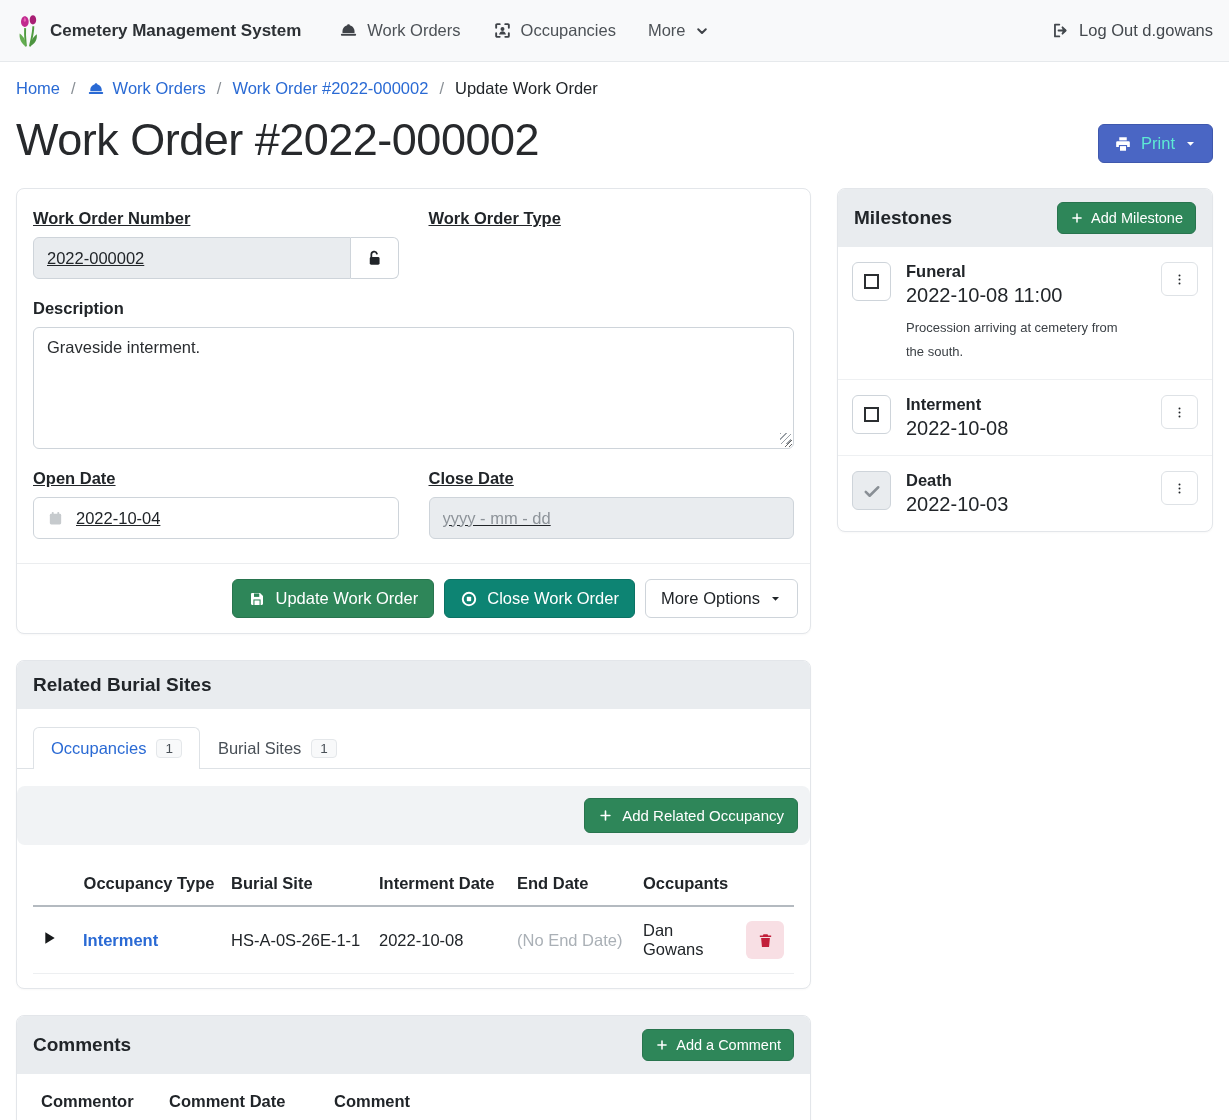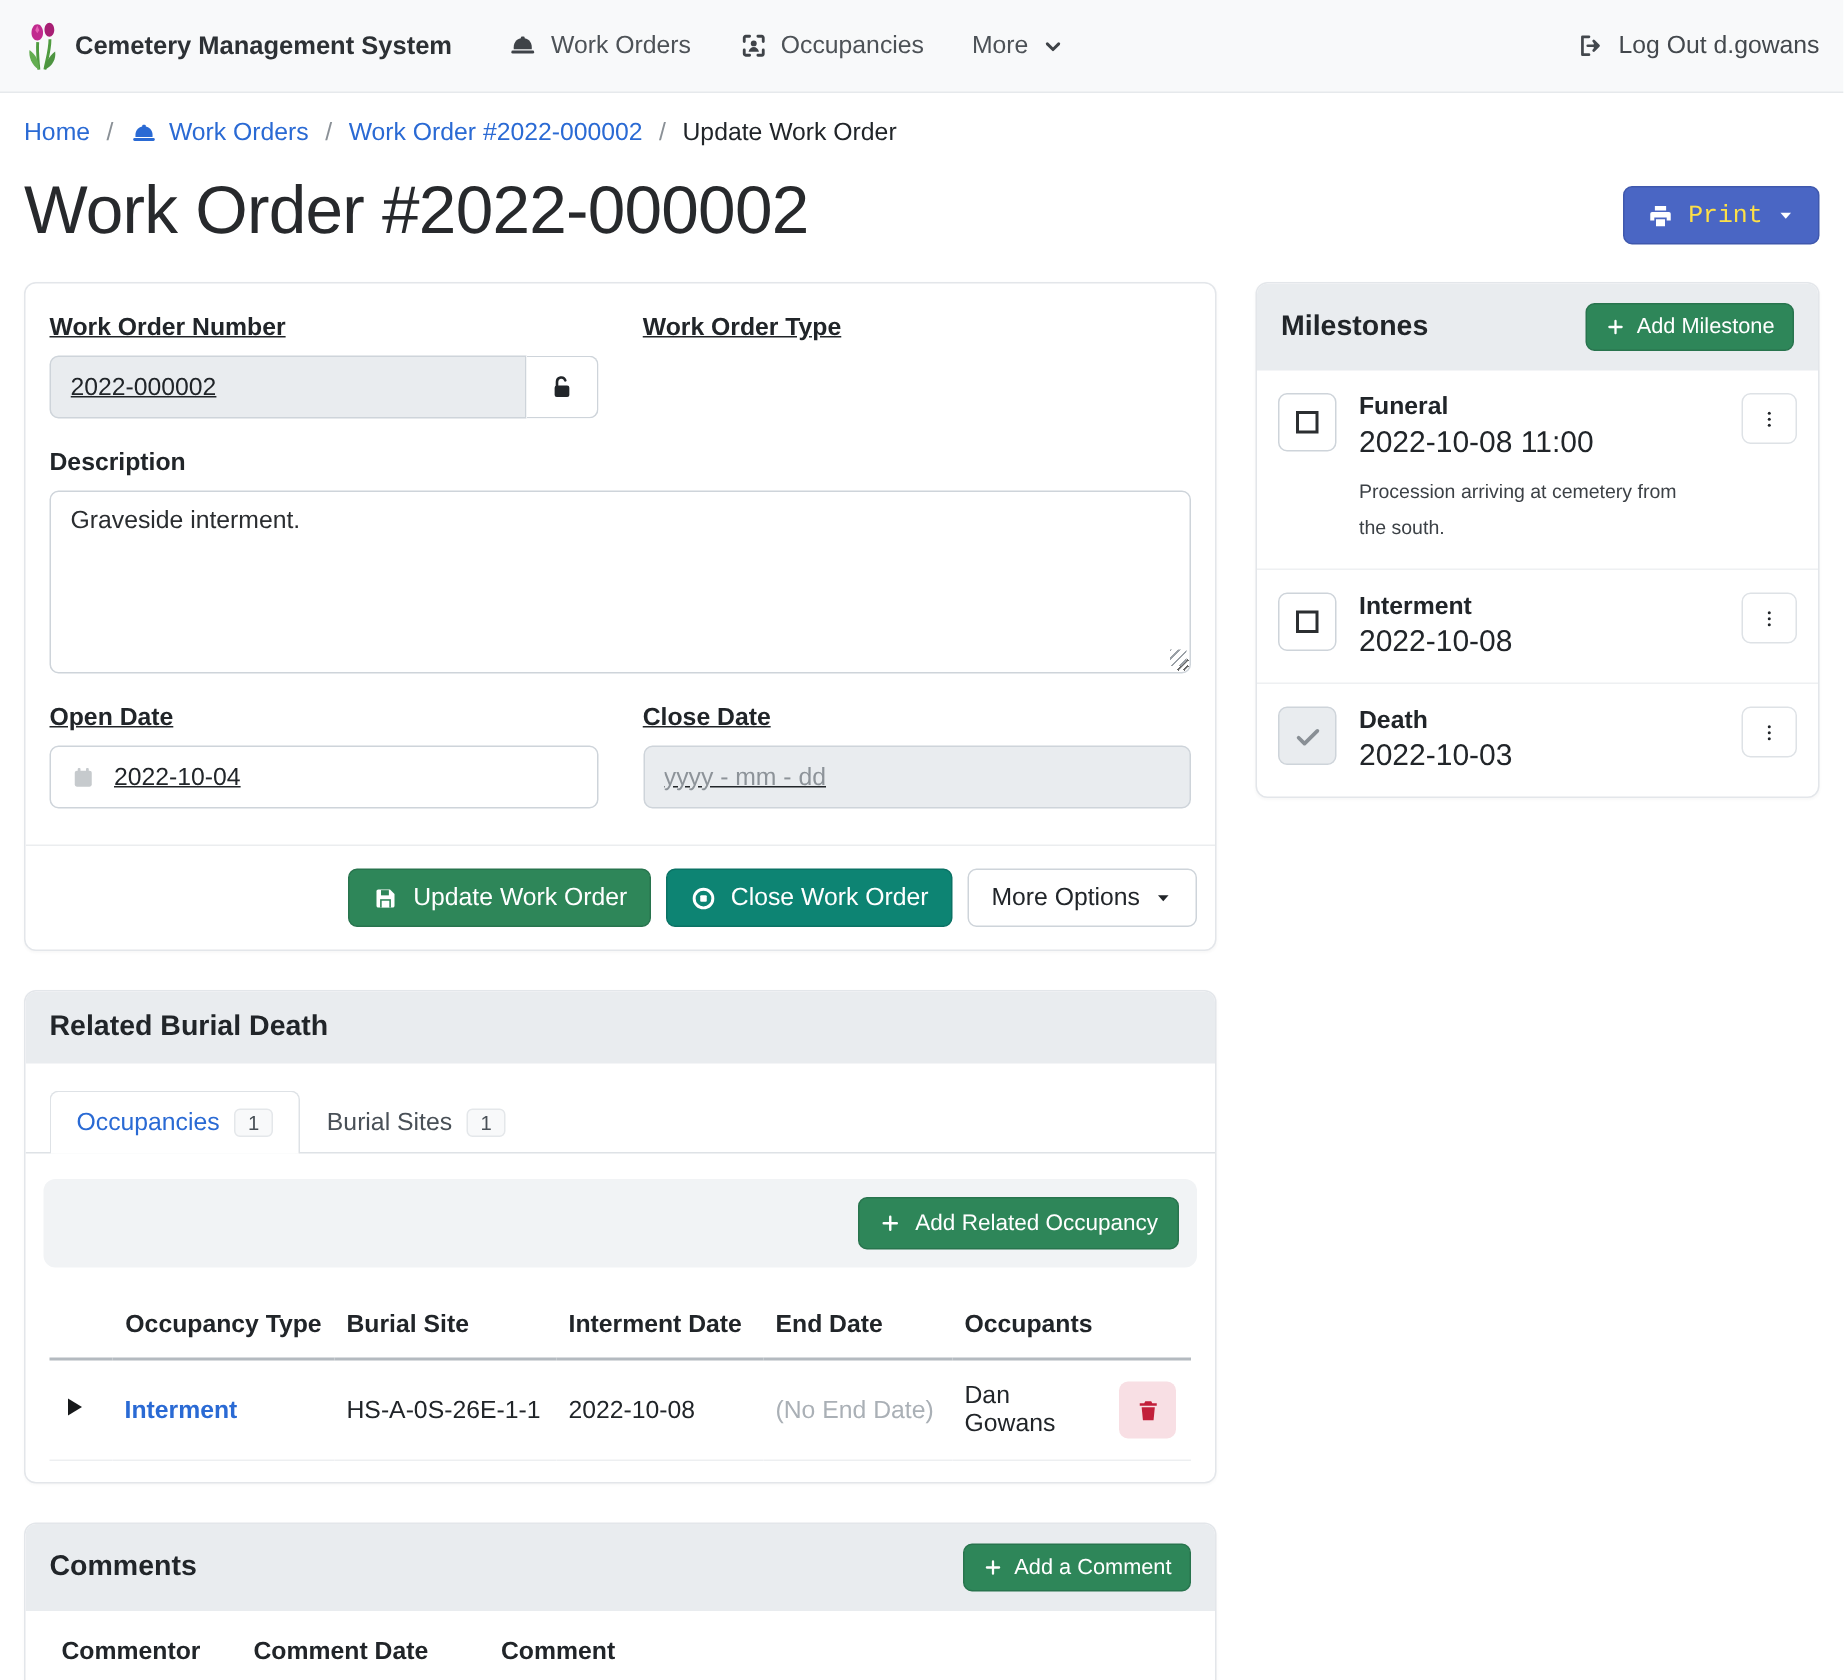--- a/index.html
+++ b/index.html
@@ -32,21 +32,21 @@
   .breadcrumb{display:flex; align-items:center; gap:11px; padding:17px 16px 10px; font-size:16.5px;}
   .crumb{color:var(--link); text-decoration:none; display:flex; align-items:center; gap:8px; cursor:pointer;}
   .crumb-sep{color:#8a9096;}
   .crumb.current{color:#212529; cursor:default;}
 
   
   .page-head{display:flex; align-items:flex-start; justify-content:space-between; padding:6px 16px 22px;}
   .page-title{font-size:45px; font-weight:300; margin:0; color:#27292c; letter-spacing:-.5px;}
   .btn{display:inline-flex; align-items:center; gap:9px; border-radius:6px; border:1px solid transparent;
        font-family:inherit; font-size:16.5px; padding:9px 15px; cursor:pointer; white-space:nowrap; background:#fff;}
-  .btn-blue{background:var(--blue); border-color:var(--blue-dk); color:#fde047; margin-top:10px;font-family:Liberation Mono, monospace;}
+  .btn-blue{background:var(--blue); border-color:var(--blue-dk); color:#5eead4; margin-top:10px;}
   .btn-green{background:var(--green); border-color:var(--green-dk); color:#fff;}
   .btn-teal{background:var(--teal); border-color:var(--teal-dk); color:#fff;}
   .btn-outline{background:#fff; border-color:#ced4da; color:#212529;}
   .btn-sm{font-size:14.5px; padding:7px 12px; gap:7px;}
   .caret{width:13px; height:13px;}
 
   
   .main{display:flex; gap:26px; padding:0 16px 10px; align-items:flex-start;}
   .col-left{width:795px; flex:0 0 795px;}
   .col-right{flex:1;}
@@ -90,21 +90,21 @@
   .kebab-btn{width:37px; height:34px; border:1px solid #dee2e6; border-radius:6px; background:#fff;
              display:flex; align-items:center; justify-content:center; cursor:pointer; color:#212529; flex:0 0 37px;}
 
   
   .tabs{display:flex; padding:18px 16px 0; border-bottom:1px solid var(--border);}
   .tab{display:flex; align-items:center; gap:10px; padding:11px 17px; font-size:16.5px; color:#495057; cursor:pointer;
        border:1px solid transparent; border-bottom:0; border-radius:6px 6px 0 0; margin-bottom:-1px;}
   .tab.active{background:#fff; border-color:var(--border); color:var(--link); position:relative;}
   .tab.active::after{content:""; position:absolute; left:0; right:0; bottom:-1px; height:1px; background:#fff;}
   .tab-badge{background:#f8f9fa; border:1px solid #e4e7ea; border-radius:4px; padding:1px 8px; font-size:13.5px; color:#495057;}
-  .toolbar-strip{margin:17px 12px; background:#f1f3f5; border-radius:8px; padding:12px; display:flex; justify-content:flex-end;}
+  .toolbar-strip{margin:17px 0; background:#f1f3f5; border-radius:8px; padding:12px; display:flex; justify-content:flex-end;}
 
   
   table{border-collapse:collapse; width:calc(100% - 32px); margin:6px 16px 14px;}
   th{text-align:left; font-size:16.5px; font-weight:700; padding:12px 8px; border-bottom:2px solid #b4bac0;}
   td{font-size:16.5px; padding:14px 8px; border-bottom:1px solid #edeff1; vertical-align:middle;}
   tr:last-child td{border-bottom:1px solid #edeff1;}
   .link{color:var(--link); font-weight:700; text-decoration:none; cursor:pointer;}
   .muted-cell{color:#aab0b6;}
   .icon-btn{width:38px; height:38px; border:0; border-radius:6px; display:flex; align-items:center; justify-content:center; cursor:pointer;}
   .del-btn{background:var(--danger-bg); color:var(--danger);}
@@ -294,21 +294,21 @@
             <svg viewBox="0 0 24 24" fill="#212529">
                 <path d="M5.5 9h13L12 16.2z"></path>
               </svg>
           </span>
         </button>
       </div>
     </div>
 
     <div class="card">
       <div class="card-header">
-        <span class="card-title">Related Burial Death</span>
+        <span class="card-title">Related Burial Sites</span>
       </div>
       <div class="tabs">
         <div class="tab active">
           <span>Occupancies</span>
           <span class="tab-badge">1</span>
         </div>
         <div class="tab">
           <span>Burial Sites</span>
           <span class="tab-badge">1</span>
         </div>

